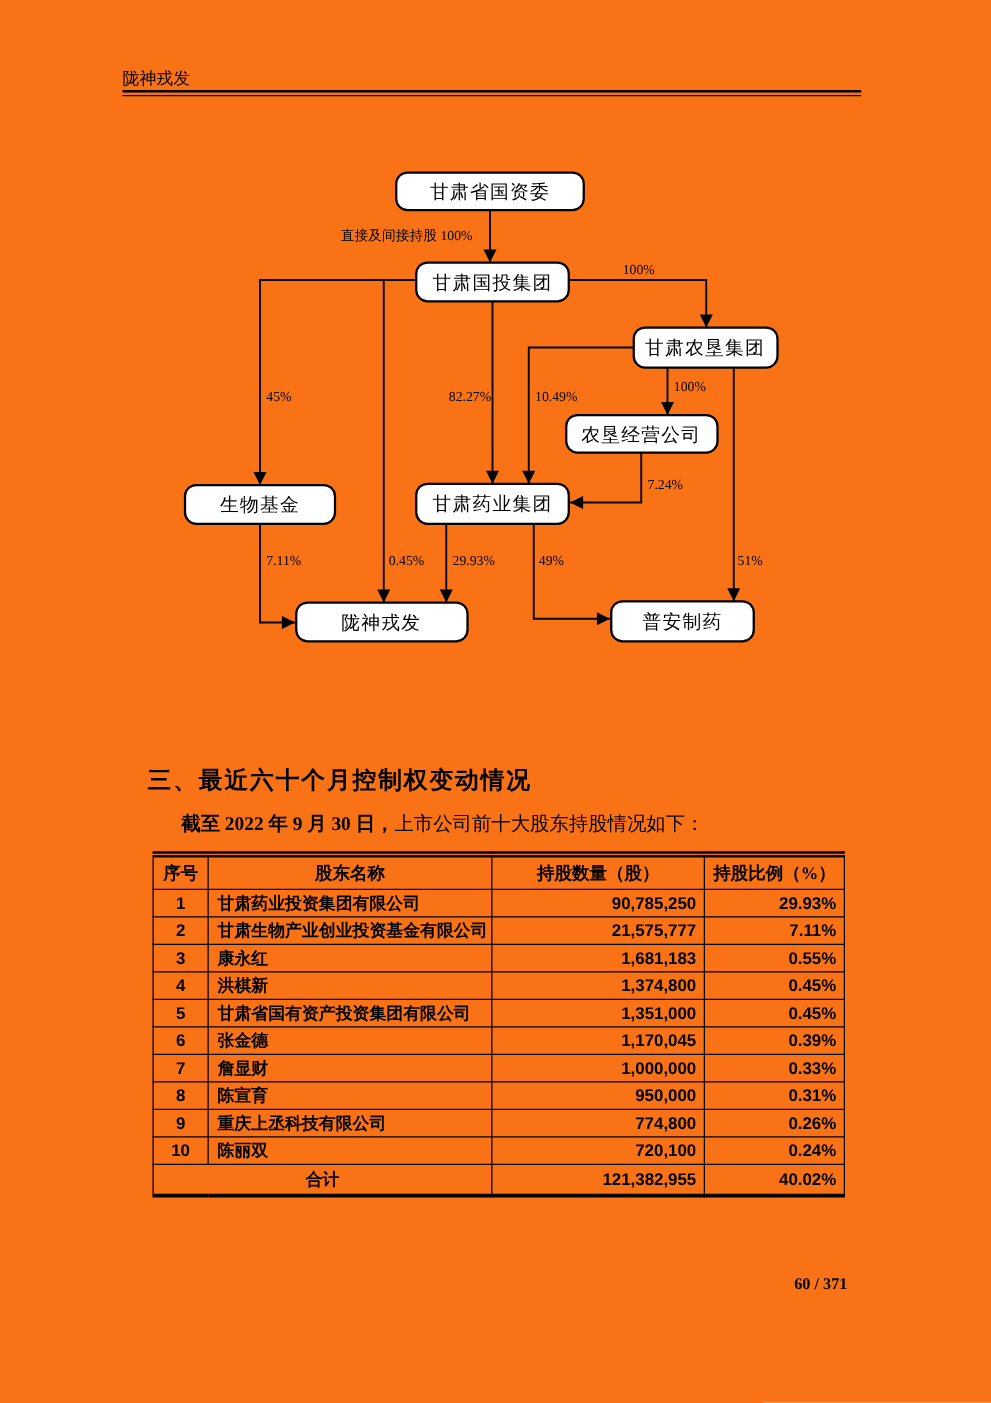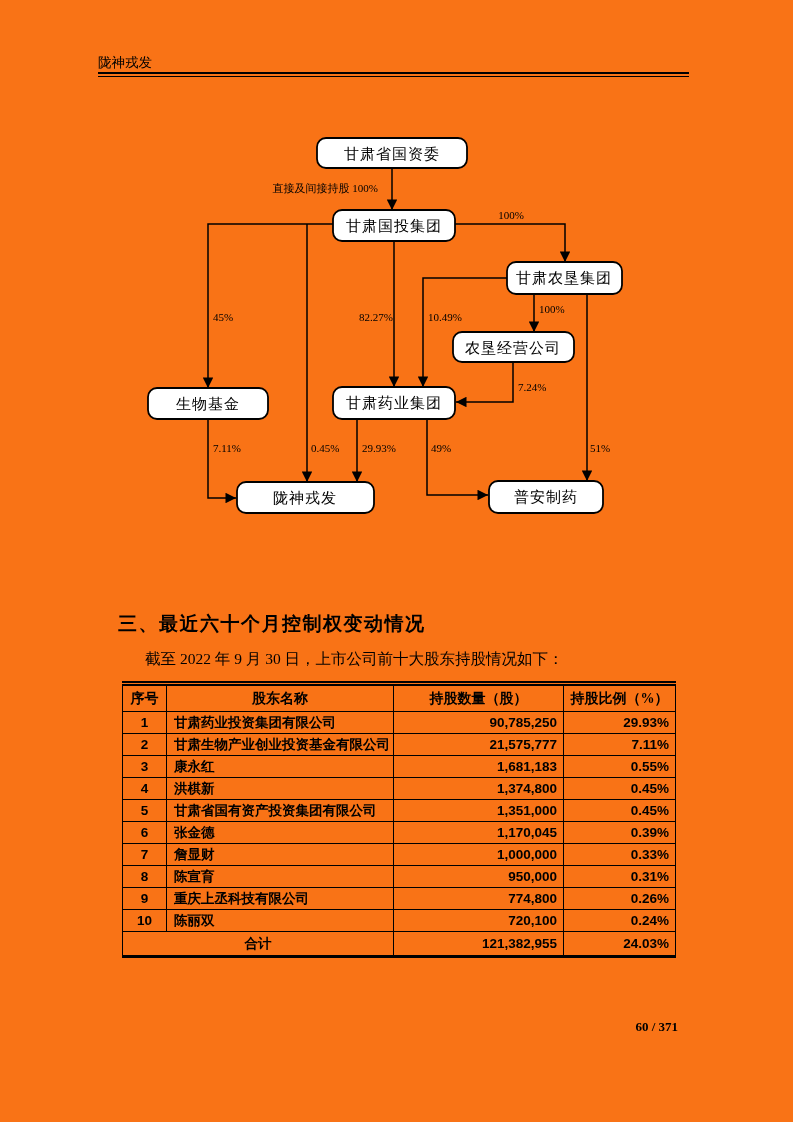--- a/index.html
+++ b/index.html
@@ -24,21 +24,21 @@
   .pct { font-family:"Liberation Serif", serif; font-size:11px; fill:#000; }
 
   
   .sec-title {
     position:absolute; left:118px; top:566px;
     font-family:"Liberation Sans", sans-serif; font-weight:bold;
     font-size:19px; letter-spacing:1.5px; white-space:nowrap;margin-top:45px;
   }
   .para1 { position:absolute; left:146px; top:611px; font-size:15.5px; white-space:nowrap; }
   .para2 { position:absolute; left:145px; top:649px; font-size:15.5px; white-space:nowrap; }
-  .para2 .date-bold { font-weight:normal; }
+  .para2 .date-bold { font-weight:bold; }
 
   
   .shareholders {
     position:absolute; left:122px; top:681px; width:553px;
     border-collapse:collapse; table-layout:fixed;
     border-top:5px double #000;
     border-bottom:3px solid #000;
     font-weight:bold;
   }
   .shareholders th, .shareholders td {
@@ -204,20 +204,20 @@
           <td class="cell-no">10</td>
           <td class="cell-name">陈丽双</td>
           <td class="cell-num">720,100</td>
           <td class="cell-num">0.24%</td>
         </tr>
       </tbody>
     <tfoot>
       <tr class="total-row">
         <td class="total-label" colspan="2">合计</td>
         <td class="cell-num">121,382,955</td>
-        <td class="cell-num">24.03%</td>
+        <td class="cell-num">40.02%</td>
       </tr>
     </tfoot>
   </table>
 
   <div class="page-num">60 / 371</div>
 
 </div>
 
 </body></html>

